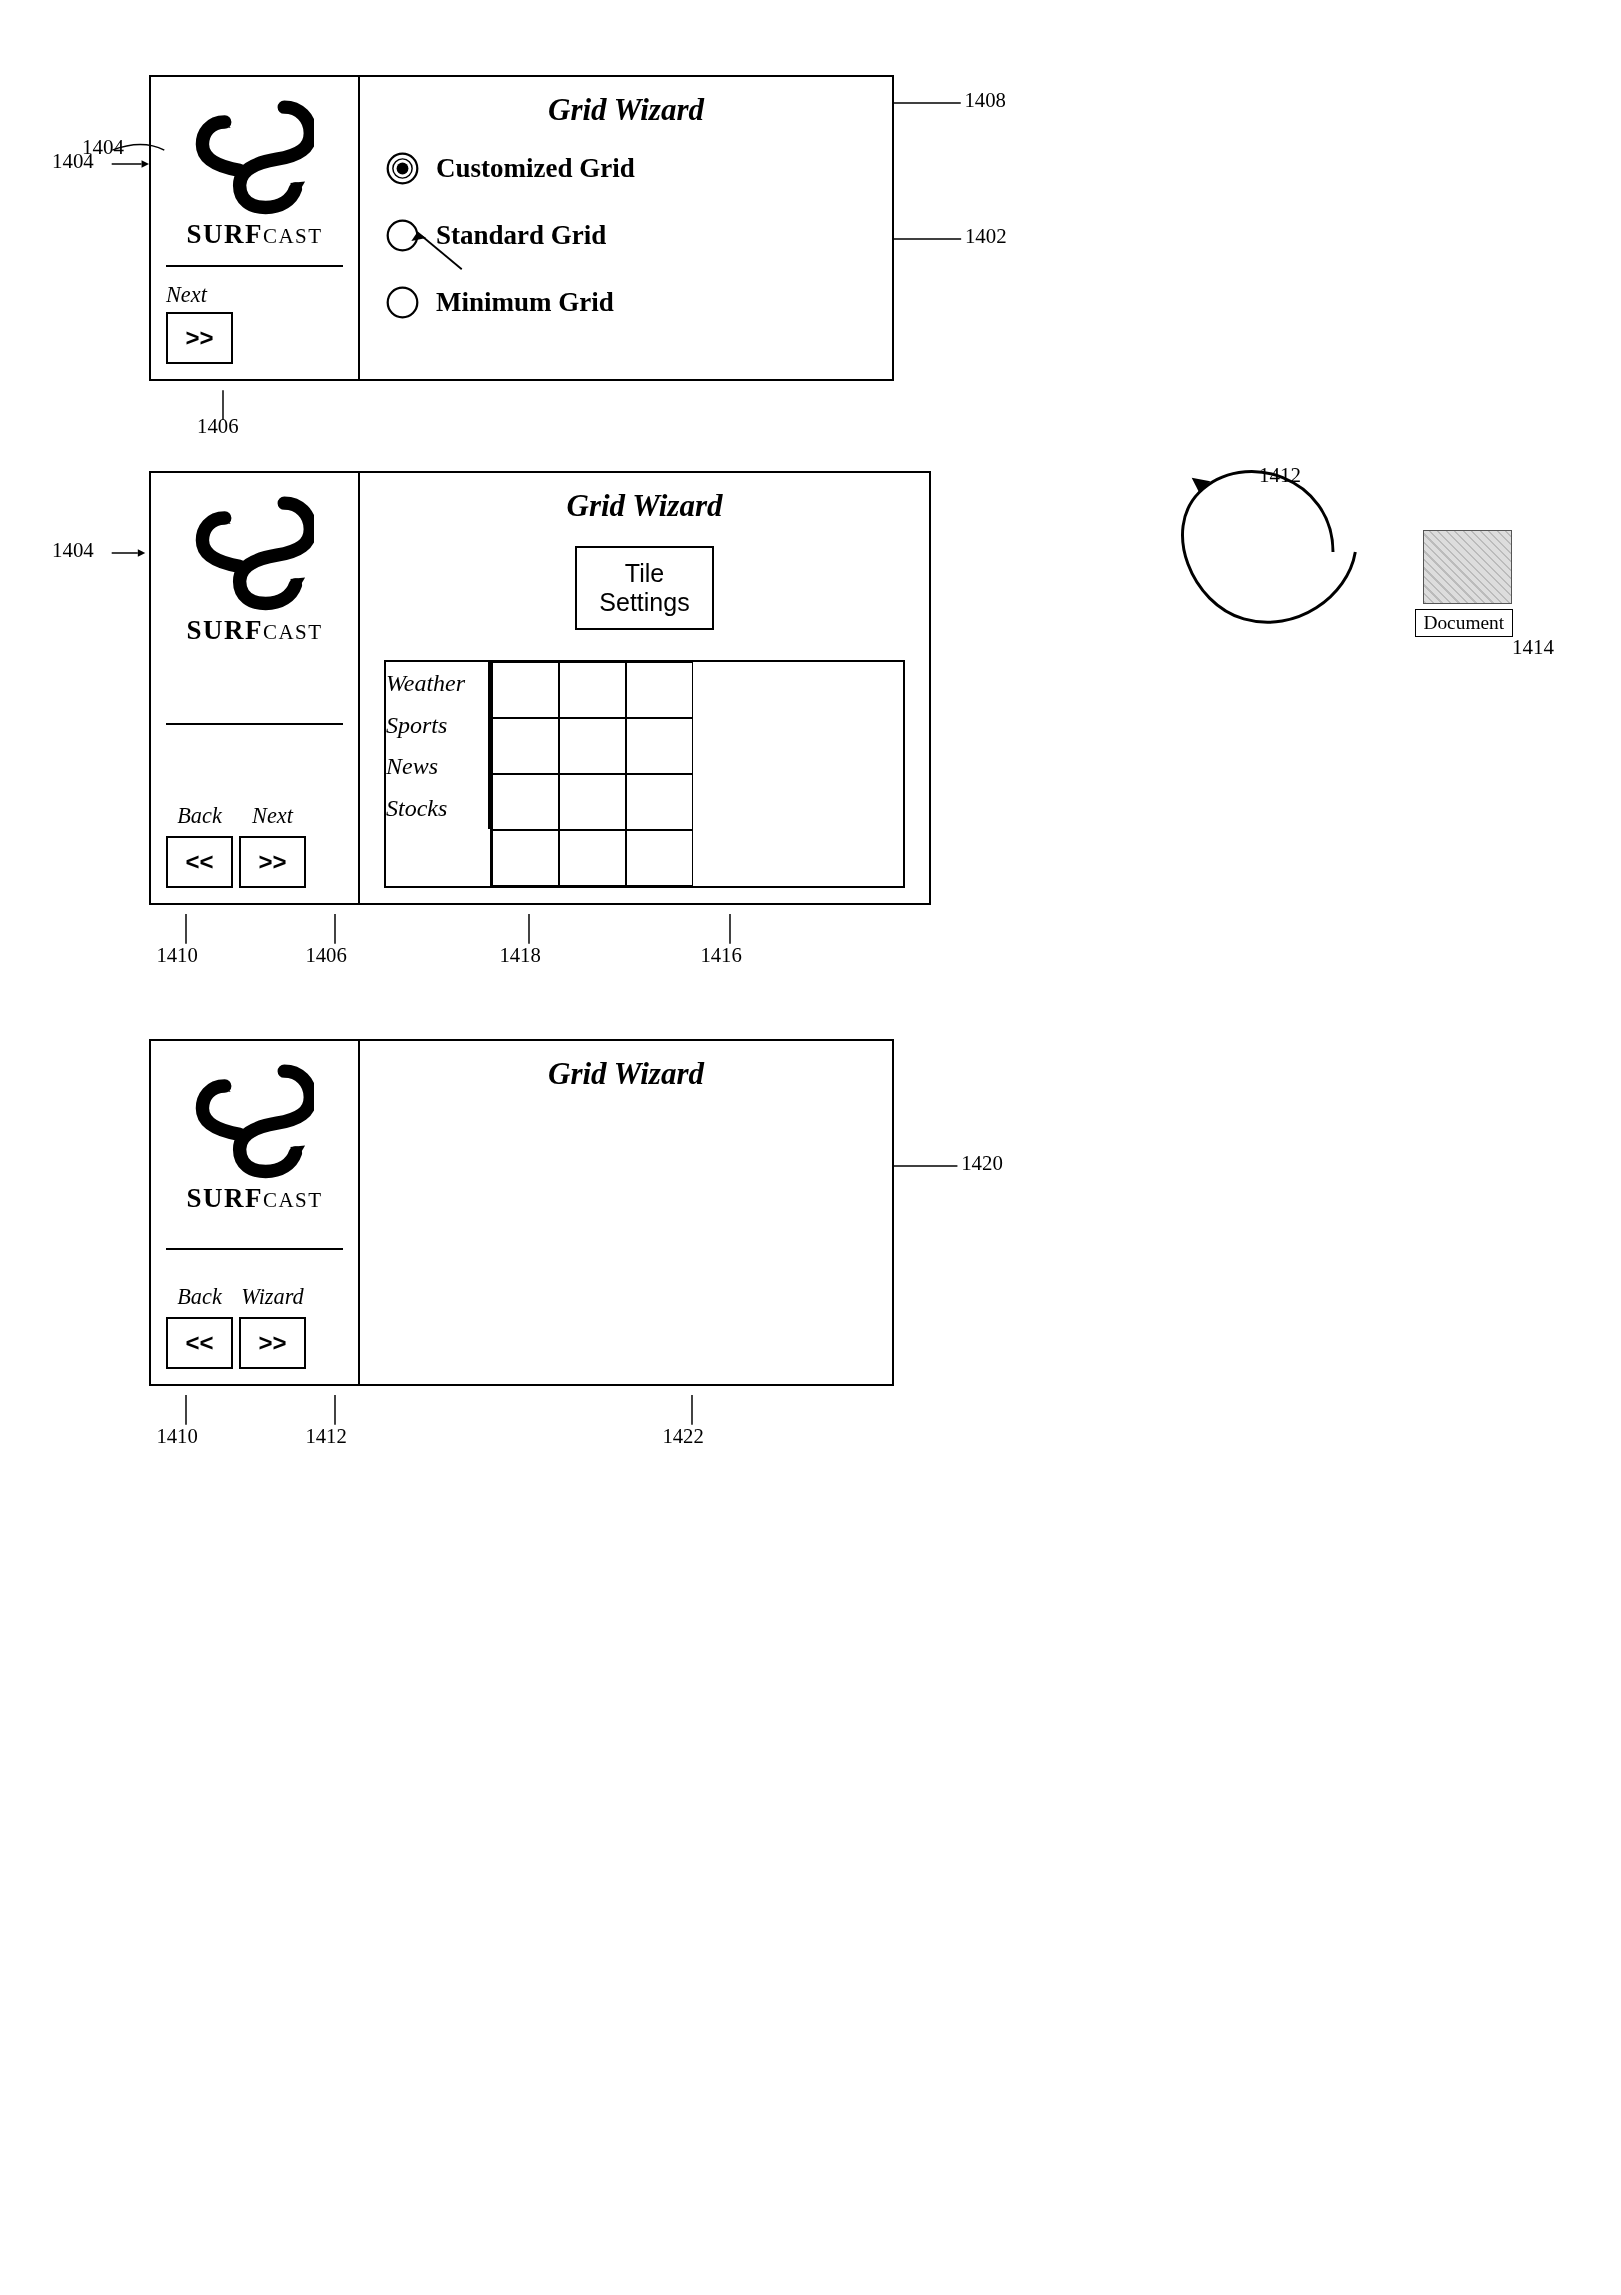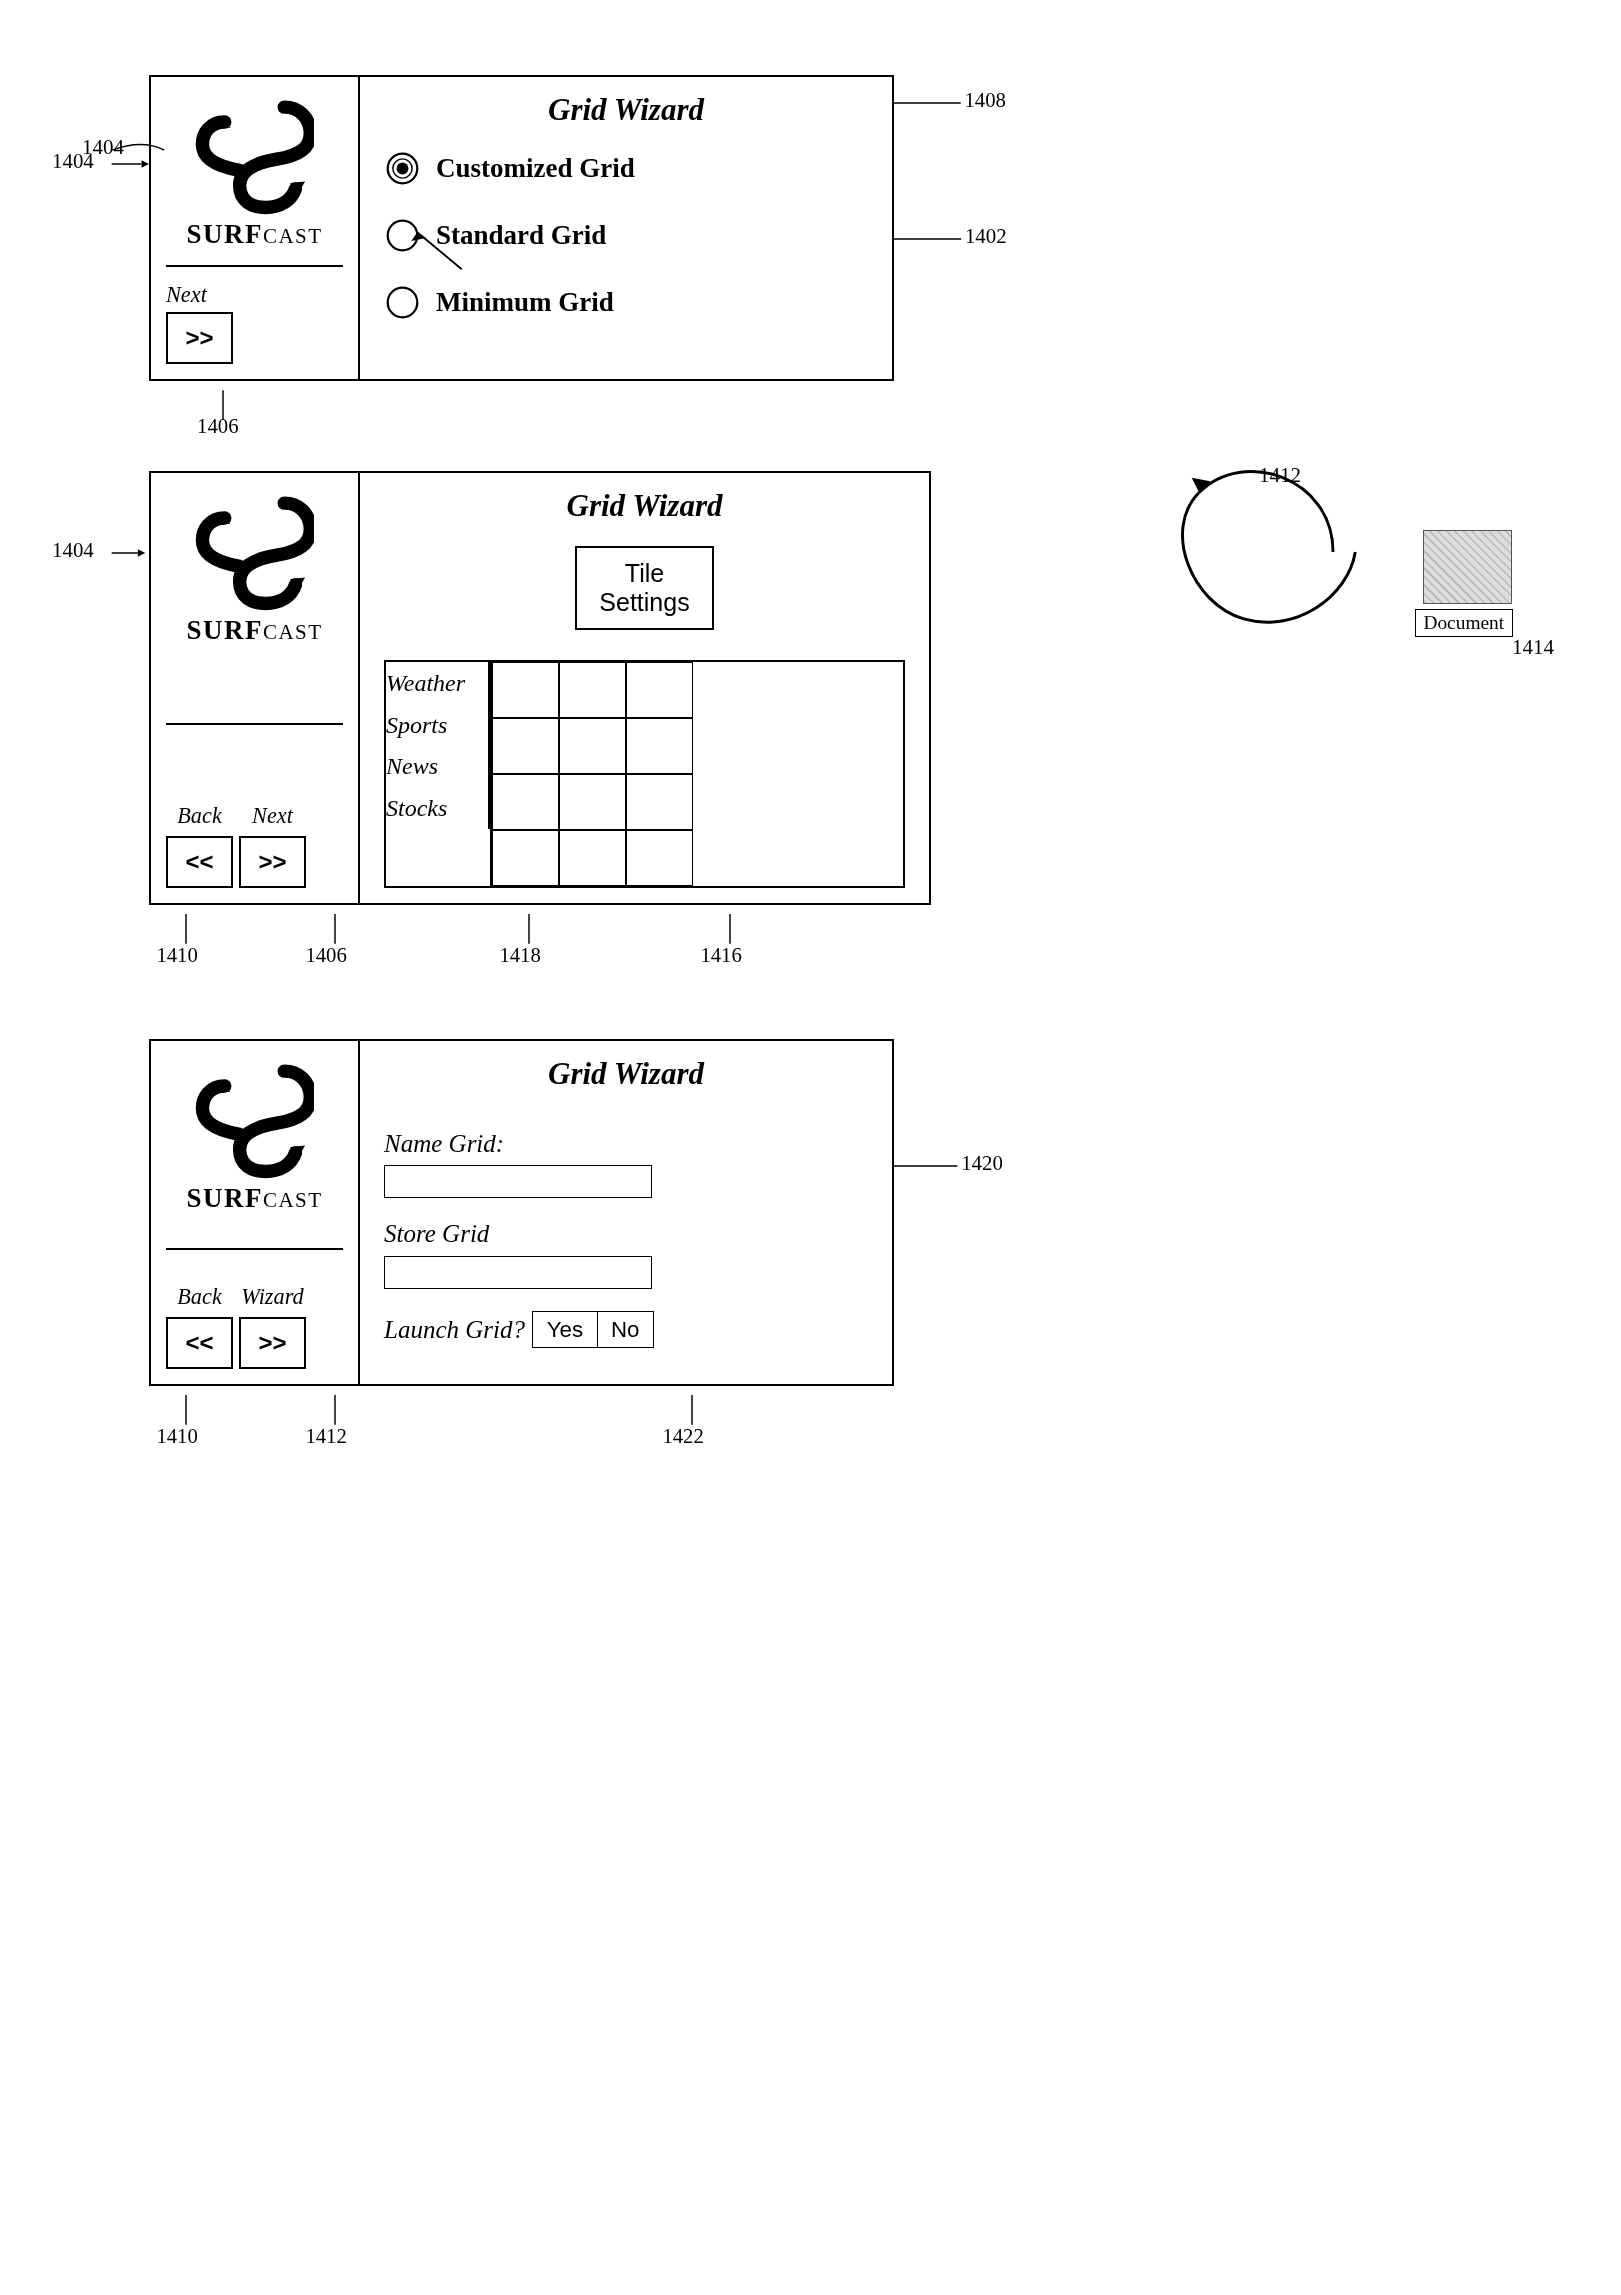--- a/index.html
+++ b/index.html
@@ -469,33 +469,20 @@
           <div class="nav-btn-row">
             <button class="nav-btn">&lt;&lt;</button>
             <button class="nav-btn">&gt;&gt;</button>
           </div>
         </div>
       </div>
 
       <div class="panel-right">
         <div class="panel-title">Grid Wizard</div>
 
-        <div class="form-area">
-          <div class="form-label">Name Grid:</div>
-          <input type="text" class="form-input" style="">
-
-          <div class="form-label">Store Grid</div>
-          <input type="text" class="form-input" style="">
-
-          <div class="launch-row">
-            <span class="launch-label">Launch Grid?</span>
-            <button class="yes-no-btn">Yes</button>
-            <button class="yes-no-btn" style="border-left:none;">No</button>
-          </div>
-        </div>
       </div>
     </div>
 
     <div style="position:absolute; right:-97px; top:112px; font-size:21px;">
       <svg width="97" height="30" style="overflow:visible;font-size:28px" viewBox="0 0 130 40">
         <line x1="0" y1="20" x2="85" y2="20" stroke="#000" stroke-width="2"></line>
         <text x="90" y="26" font-size="28" font-family="Times New Roman">1420</text>
       </svg>
     </div>
 

